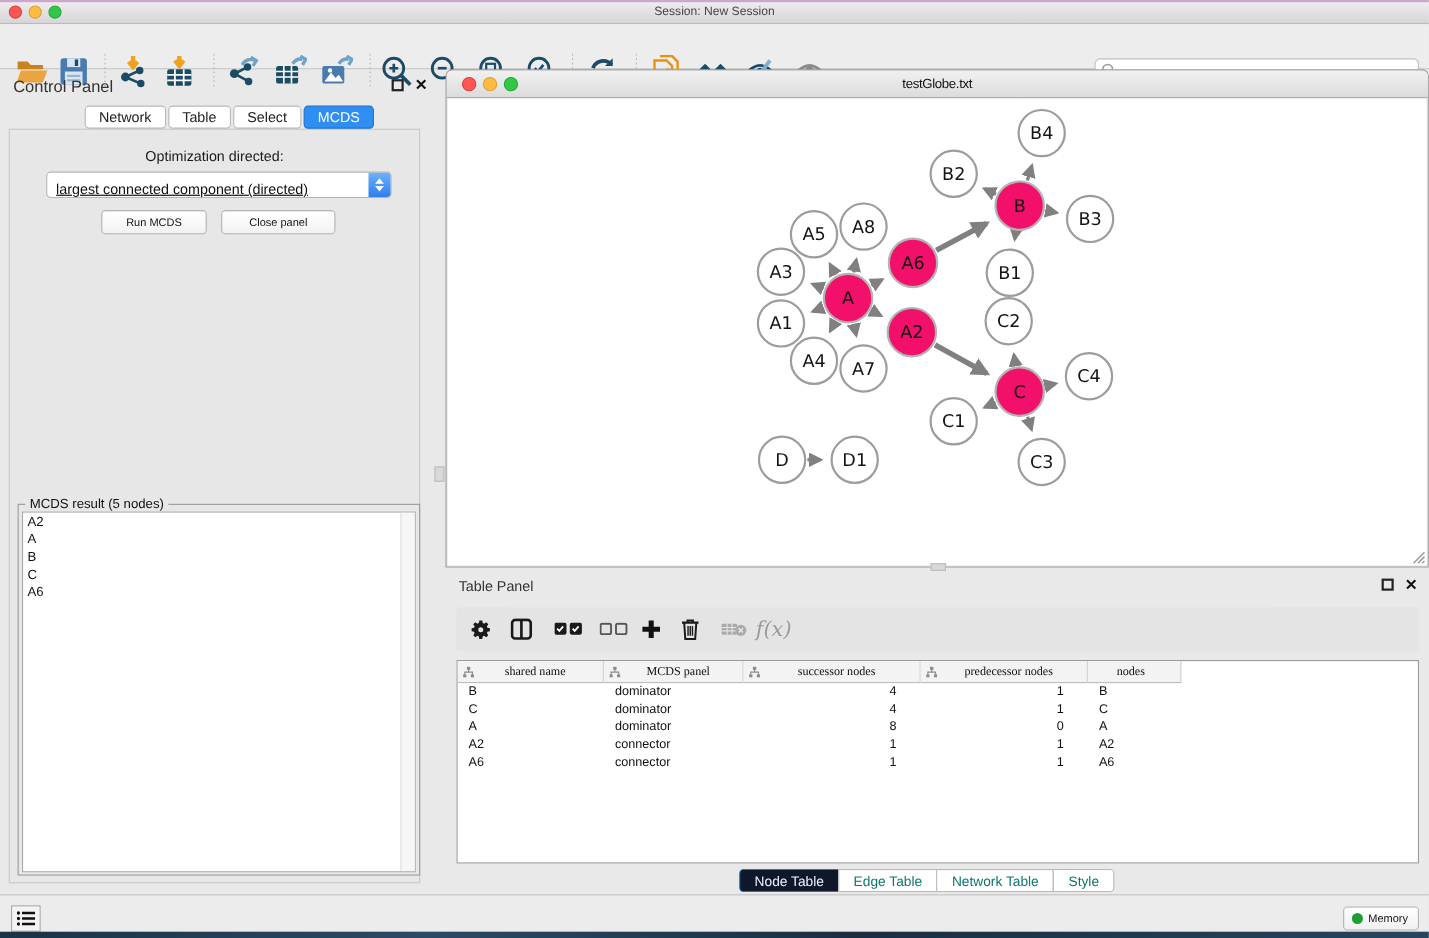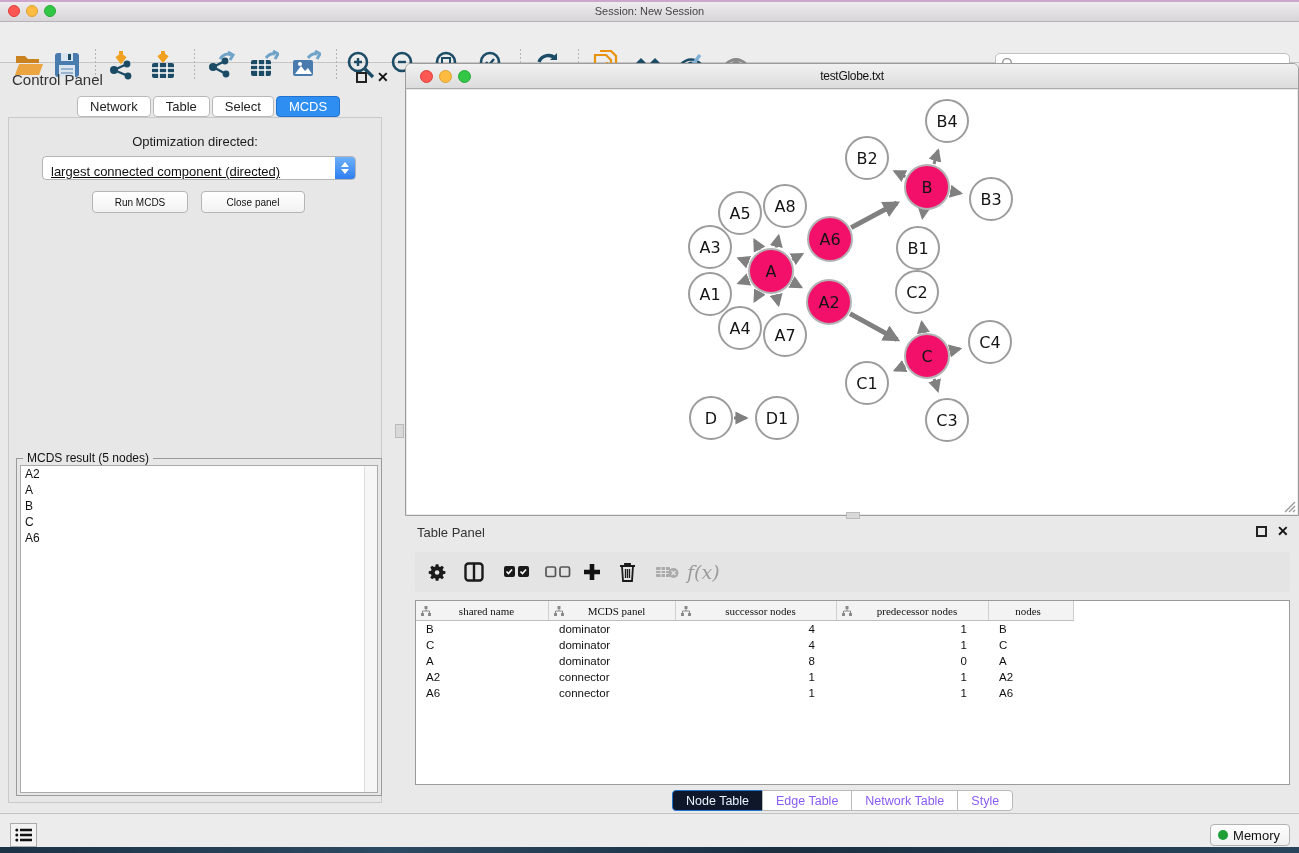--- a/index.html
+++ b/index.html
@@ -76,35 +76,35 @@
   .thead { display:flex; height:20px;font-family:Liberation Serif, serif; }
   .th { background:#f3f3f3; border-right:1px solid #cfcfcf; border-bottom:1px solid #bdbdbd;
     display:flex; align-items:center; font-size:11px; color:#111; position:relative; }
   .th .th-label { flex:1; text-align:center; padding-right:6px; }
   .th .colic { margin-left:5px; flex:0 0 auto; }
   .trow { display:flex; height:16px; cursor:default; }
   .td { font-size:11.5px; color:#111; line-height:16px; white-space:nowrap; overflow:hidden; }
   .td.l { text-align:left; padding-left:10px; }
   .td.r { text-align:right; padding-right:22px; }
   .btabs { left:672px; top:790px; display:flex; }
-  .btab { height:21px; padding:0 13px; background:#fff; border:1px solid #b9b9b9; font-size:12.5px; color:#8b5cf6;
+  .btab { height:21px; padding:0 13px; background:#fff; border:1px solid #b9b9b9; font-size:12.5px; color:#0f766e;
     display:flex; align-items:center; cursor:pointer; margin-left:-1px; }
   .btab:first-child { border-radius:4px 0 0 4px; margin-left:0; }
   .btab:last-child { border-radius:0 4px 4px 0; }
   .btab.active { background:#0f172a; border-color:#2272cf; color:#eaf4ff; }
 
   
   .statusbar { left:0; top:813px; width:1299px; height:34px; background:#ececec; border-top:1px solid #c2c2c2; }
   .listbtn { position:absolute; left:10px; top:9px; width:27px; height:24px; background:#f3f3f3;
     border:1px solid #ababab; display:flex; align-items:center; justify-content:center; cursor:pointer; }
   .membtn { position:absolute; right:9px; top:10px; height:22px; padding:0 9px 0 7px;
     background:linear-gradient(#fefefe,#f0f0f0); border:1px solid #b3b3b3; border-radius:4px;
     display:flex; align-items:center; gap:5px; cursor:pointer; }
   .memdot { width:10px; height:10px; border-radius:50%; background:#1e9e34; }
-  .membtn span { font-size:13px; color:#111; }
+  .membtn span { font-size:10px; color:#111; }
   .wallpaper { left:0; top:847px; width:1299px; height:6px;
     background:linear-gradient(90deg,#1c3245,#2b4a63 30%,#1a2e40 60%,#27455c); }
 </style>
 </head>
 <body>
 
 <div class="abs titlebar">
   <div class="accent"></div>
   <div class="light l-red" style="left:8px"></div>
   <div class="light l-yel" style="left:26px"></div>

